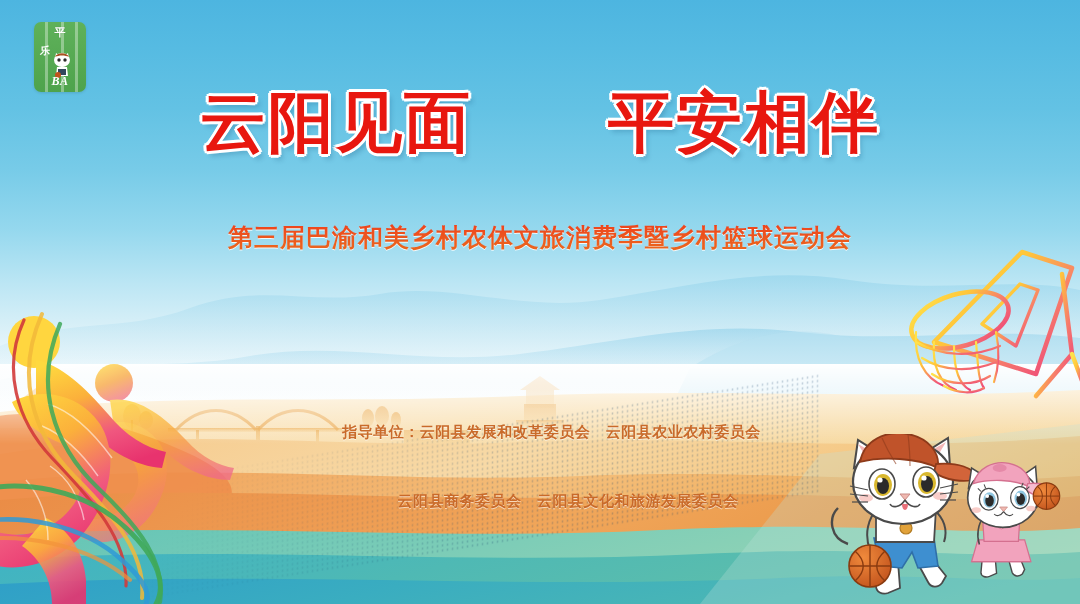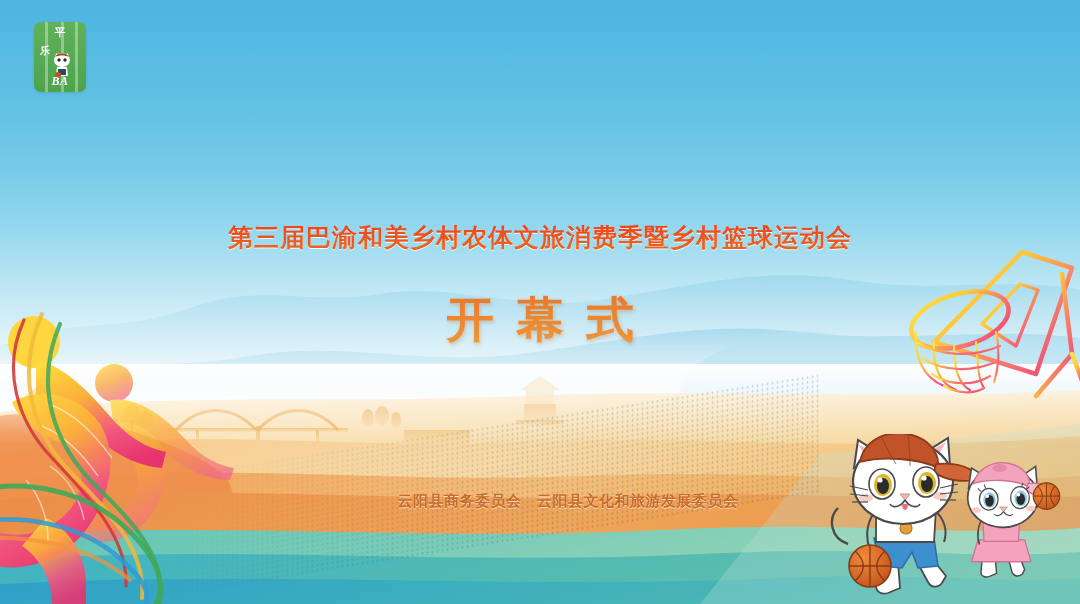--- a/index.html
+++ b/index.html
@@ -490,21 +490,21 @@
         <circle cx="8" cy="10" r="1.7" fill="#2b2b2b"></circle>
         <circle cx="14" cy="10" r="1.7" fill="#2b2b2b"></circle>
         <path d="M6,17 L16,17 L17,26 L5,26 Z" fill="#fff"></path>
         <path d="M7,19 L15,19 L15,25 L7,25 Z" fill="#33475c"></path>
         <circle cx="7" cy="25" r="3" fill="#c1521c"></circle>
       </svg>
     </div>
     <div class="ba">BA</div>
   </div>
 
+  <div class="headline">云阳见面　　平安相伴</div>
   <div class="subhead">第三届巴渝和美乡村农体文旅消费季暨乡村篮球运动会</div>
-  <div class="ceremony">开幕式</div>
 
   <div class="orgs">
-    <br>
+    <span>指导单位：云阳县发展和改革委员会　云阳县农业农村委员会</span><br>
     <span class="l2">云阳县商务委员会　云阳县文化和旅游发展委员会</span>
   </div>
 
 </div>
 
 </body></html>

